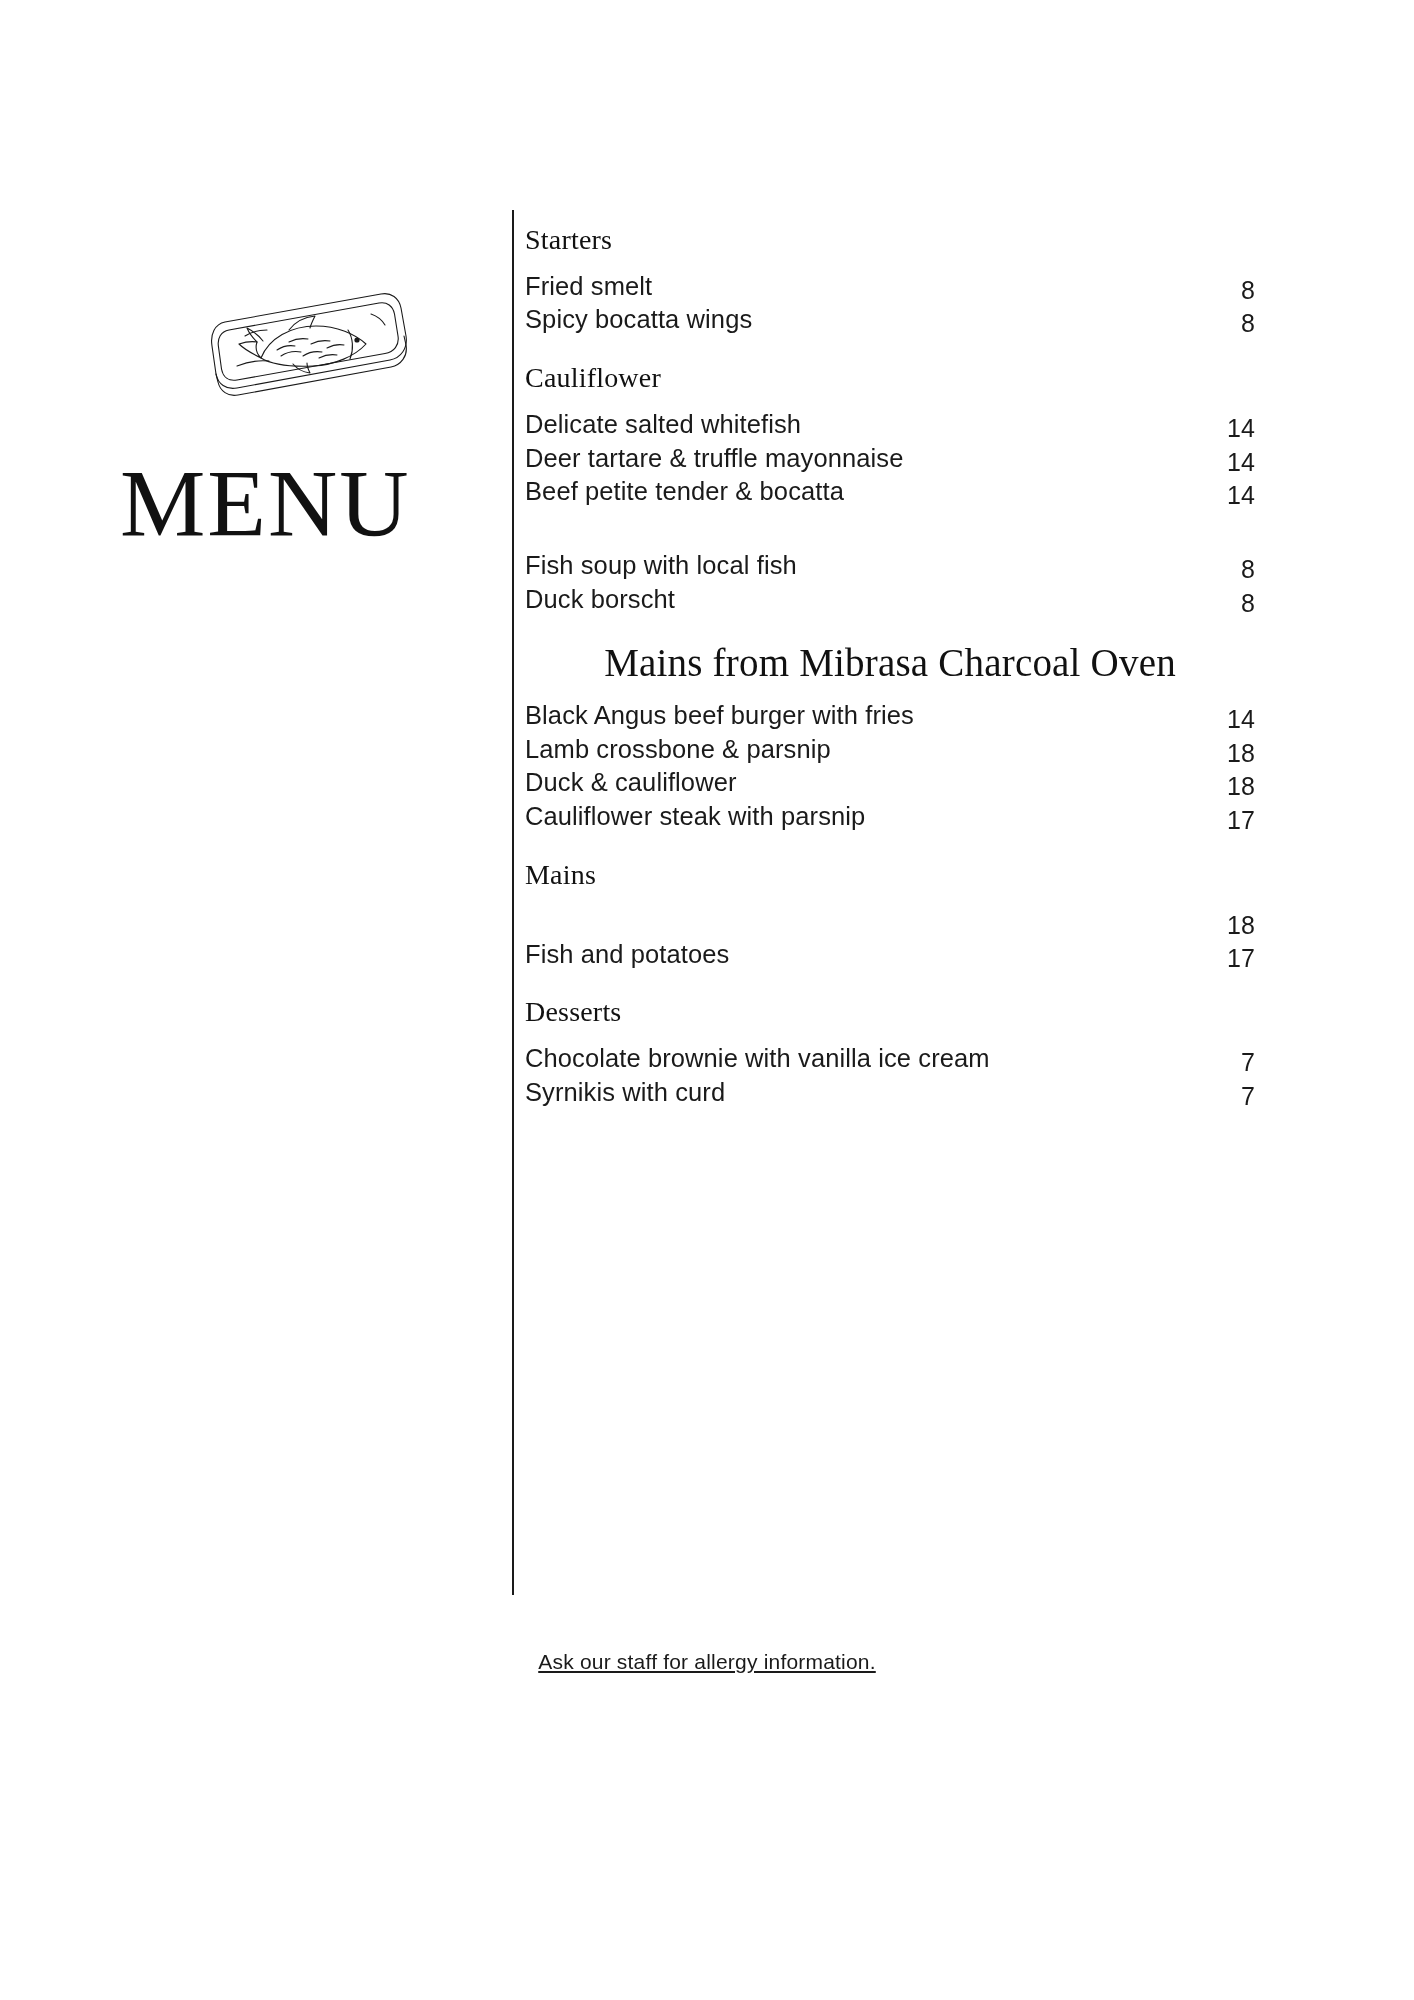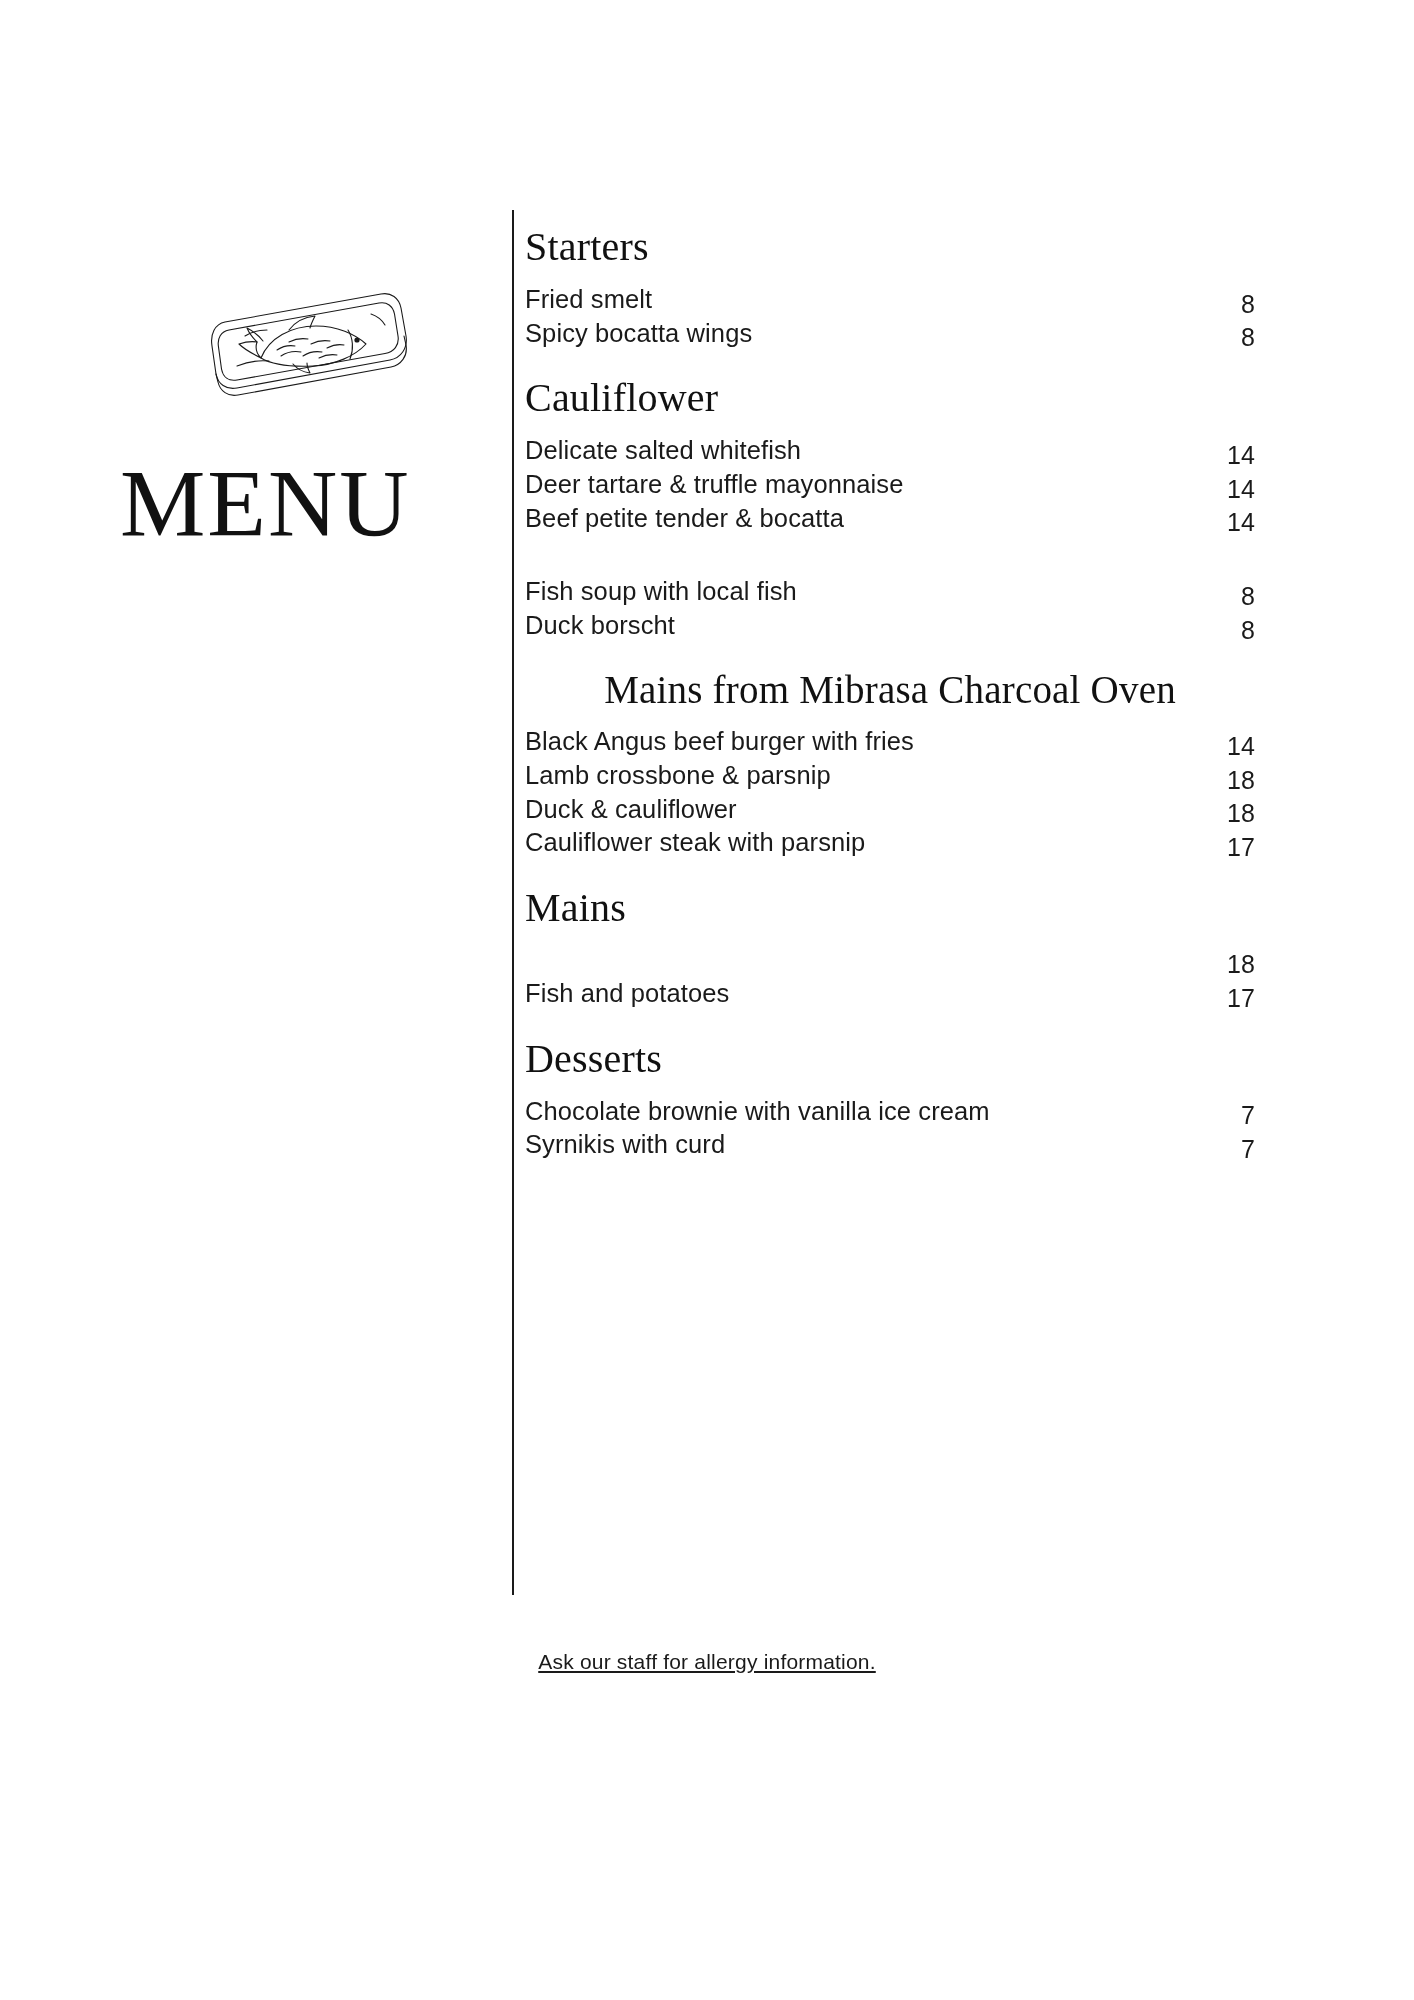--- a/index.html
+++ b/index.html
@@ -62,39 +62,39 @@
     left: 525px;
     top: 225px;
     width: 730px;
   }
 
   .section {
     margin-bottom: 4px;
   }
   .section-title {
     font-family: "Liberation Serif", serif;
-    font-size: 40px;
+    font-size: 28px;
     font-weight: 400;
     letter-spacing: 0.2px;
     color: #111111;
     margin: 0 0 14px 0;
     line-height: 1.1;
   }
   .section + .section .section-title {
     margin-top: 26px;
   }
 
   .items {
     margin: 0 0 6px 0;
     padding: 0;
     list-style: none;
   }
   .item {
     display: flex;
-    align-items: flex-end;
+    align-items: flex-start;
     font-size: 25.5px;
     line-height: 1.32;
     color: #1a1a1a;
     letter-spacing: 0.1px;
   }
   .item-name {
     flex: 0 1 auto;
     white-space: nowrap;
   }
   .item-spacer {

